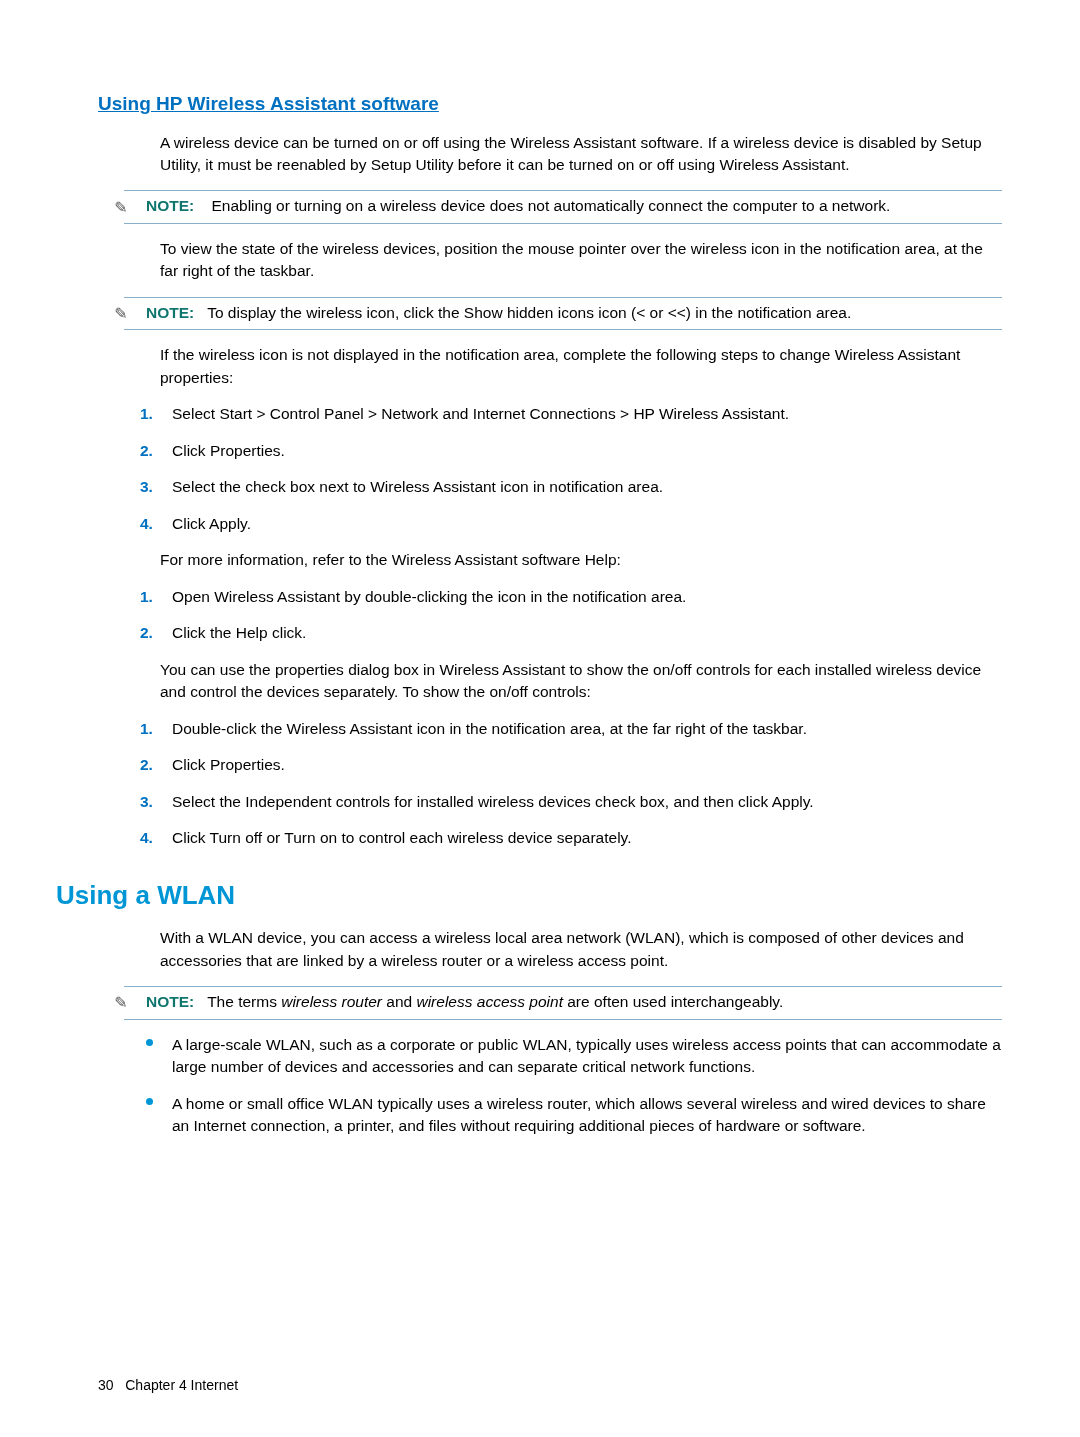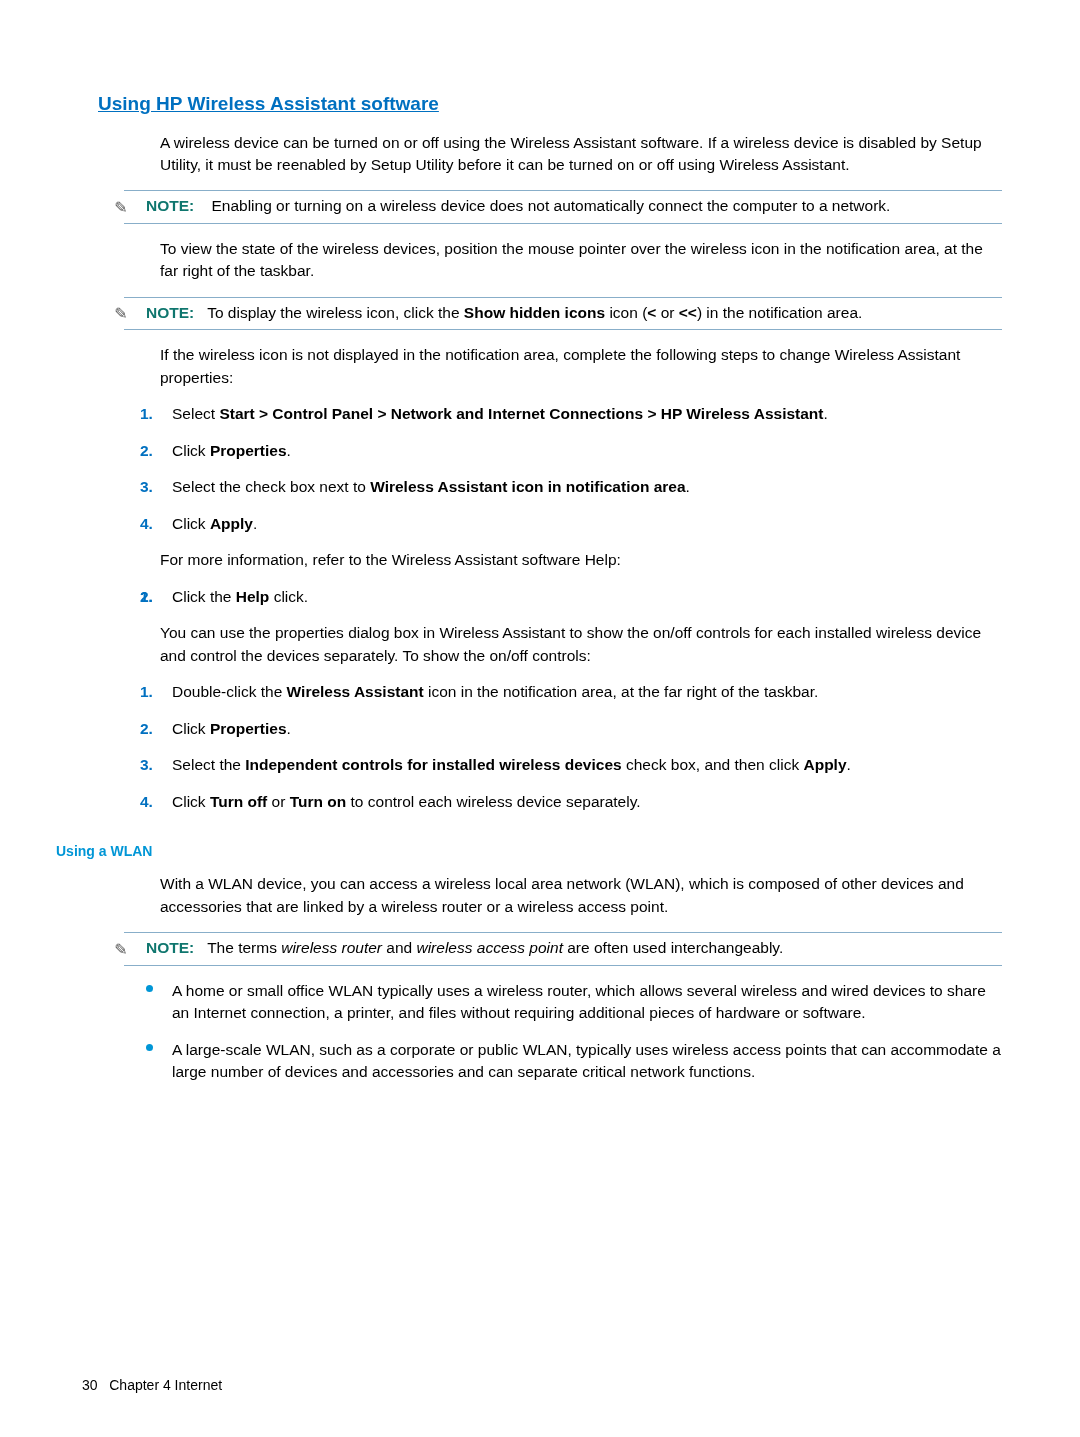--- a/index.html
+++ b/index.html
@@ -19,21 +19,21 @@
   }
   .h2 {
     color: #0070C0;
     font-size: 19px;
     font-weight: bold;
     margin-bottom: 14px;
     text-decoration: underline;
   }
   .h1 {
     color: #0096D6;
-    font-size: 14px;
+    font-size: 26px;
     font-weight: bold;
     margin-top: 28px;
     margin-bottom: 12px;
     margin-left: -42px;
   }
   .sec1-h2-offset {
     margin-left: 0px;
   }
   .para-block {
     margin-left: 62px;
@@ -87,25 +87,25 @@
   }
   ul.bullets > li .dot {
     position: absolute;
     left: 6px;
     top: 5px;
     width: 7px;
     height: 7px;
     background: #0096D6;
     border-radius: 50%;
   }
-  .b { font-weight: bold; }
+  .b { font-weight: normal; }
   .i { font-style: italic; }
   .footer {
     position: absolute;
-    left: 82px;
+    left: 98px;
     top: 1375px;
     font-size: 14px;
   }
 </style>
 </head>
 <body>
 
 <div class="h2 sec1-h2-offset">Using HP Wireless Assistant software</div>
 
 <div class="para-block">A wireless device can be turned on or off using the Wireless Assistant software. If a wireless device is disabled by Setup Utility, it must be reenabled by Setup Utility before it can be turned on or off using Wireless Assistant.</div>
@@ -140,20 +140,21 @@
     <span class="num">4.</span>
     <span>Click </span><span class="b">Apply</span><span>.</span>
   </li>
 </ol>
 
 <div class="para-block">For more information, refer to the Wireless Assistant software Help:</div>
 
 <ol class="numlist">
   <li>
     <span class="num">1.</span>
+    <span>Open Wireless Assistant by double-clicking the icon in the notification area.</span>
   </li>
   <li>
     <span class="num">2.</span>
     <span>Click the </span><span class="b">Help</span><span> click.</span>
   </li>
 </ol>
 
 <div class="para-block">You can use the properties dialog box in Wireless Assistant to show the on/off controls for each installed wireless device and control the devices separately. To show the on/off controls:</div>
 
 <ol class="numlist">
@@ -179,23 +180,23 @@
 
 <div class="para-block">With a WLAN device, you can access a wireless local area network (WLAN), which is composed of other devices and accessories that are linked by a wireless router or a wireless access point.</div>
 
 <div class="note-block">
   <span class="note-icon">✎</span><span class="note-label">NOTE:</span><span>&nbsp;&nbsp;&nbsp;</span><span>The terms </span><span class="i">wireless router</span><span> and </span><span class="i">wireless access point</span><span> are often used interchangeably.</span>
 </div>
 
 <ul class="bullets">
   <li>
     <span class="dot"></span>
+    <span>A large-scale WLAN, such as a corporate or public WLAN, typically uses wireless access points that can accommodate a large number of devices and accessories and can separate critical network functions.</span>
+  </li>
+  <li>
+    <span class="dot"></span>
     <span>A home or small office WLAN typically uses a wireless router, which allows several wireless and wired devices to share an Internet connection, a printer, and files without requiring additional pieces of hardware or software.</span>
-  </li>
-  <li>
-    <span class="dot"></span>
-    <span>A large-scale WLAN, such as a corporate or public WLAN, typically uses wireless access points that can accommodate a large number of devices and accessories and can separate critical network functions.</span>
   </li>
 </ul>
 
 <div class="footer">
   <span>30</span>&nbsp;&nbsp;&nbsp;<span>Chapter 4   Internet</span>
 </div>
 
 </body></html>

